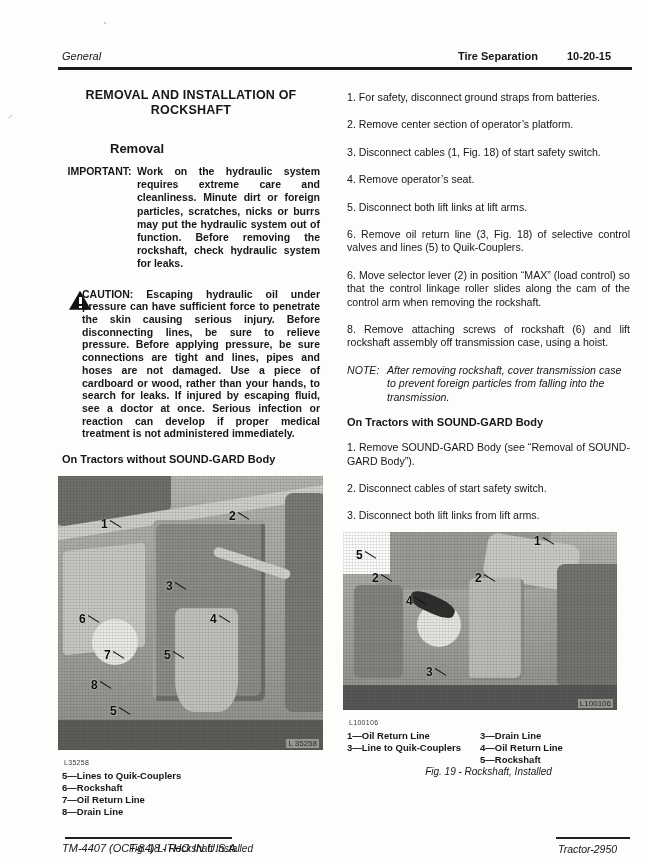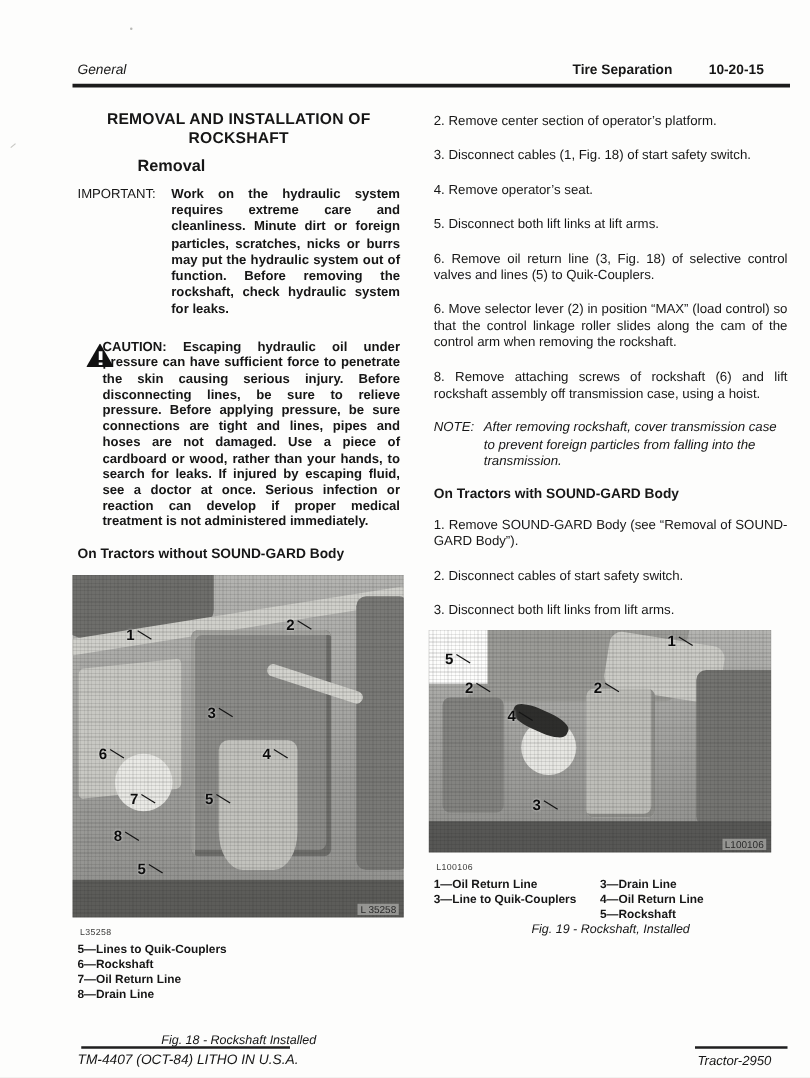--- a/index.html
+++ b/index.html
@@ -13,23 +13,23 @@
   .hdr-rule{position:absolute;left:58px;top:67px;width:574px;height:2.5px;background:#1c1c1c;}
 
   .artifact-dot{position:absolute;left:104px;top:22px;width:2px;height:2px;background:#b9b9b6;border-radius:50%;}
   .artifact-mark{position:absolute;left:8px;top:116px;width:5px;height:1px;background:#c8c8c4;transform:rotate(-40deg);}
 
   
   .col-left{position:absolute;left:62px;top:88px;width:258px;}
   .col-right{position:absolute;left:347px;top:91px;width:283px;}
 
   .title{font-size:12.5px;font-weight:bold;text-align:center;line-height:14.5px;letter-spacing:.2px;}
-  .h-removal{font-size:13px;font-weight:bold;margin-top:8px;padding-left:48px;}
+  .h-removal{font-size:13px;font-weight:bold;margin-top:24px;padding-left:48px;}
   .important{display:flex;margin-top:9px;}
-  .important .lbl{flex:0 0 75px;font-weight:normal;font-size:10.5px;line-height:13.2px;}
+  .important .lbl{flex:0 0 75px;font-weight:bold;font-size:10.5px;line-height:13.2px;text-align:center;}
   .important .txt{font-weight:bold;font-size:10.5px;line-height:13.2px;text-align:justify;}
   .caution{position:relative;margin-top:17px;min-height:30px;}
   .caution-icon{position:absolute;left:7px;top:3px;width:22px;height:19px;background:#111;
                 clip-path:polygon(50% 0,100% 100%,0 100%);}
   .caution-icon .bar{position:absolute;left:9.5px;top:6px;width:3px;height:7px;background:#fff;}
   .caution-icon .dot{position:absolute;left:9.5px;top:15px;width:3px;height:2.5px;background:#fff;}
   .caution .txt{margin-left:20px;font-weight:bold;font-size:10.5px;line-height:12.7px;text-align:justify;}
   .subhead{font-weight:bold;font-size:11px;margin-top:13px;}
 
   
@@ -156,20 +156,21 @@
         <div class="legend-item">5—Lines to Quik-Couplers</div>
         <div class="legend-item">6—Rockshaft</div>
         <div class="legend-item">7—Oil Return Line</div>
         <div class="legend-item">8—Drain Line</div>
       </div>
     </div>
     <div class="fig-caption">Fig. 18 - Rockshaft Installed</div>
   </div>
 
   <div class="col-right">
+    <p class="step">1.  For safety, disconnect ground straps from batteries.</p>
     <p class="step">2.  Remove center section of operator’s platform.</p>
     <p class="step">3.  Disconnect cables (1, Fig. 18) of start safety switch.</p>
     <p class="step">4.  Remove operator’s seat.</p>
     <p class="step">5.  Disconnect both lift links at lift arms.</p>
     <p class="step">6.  Remove oil return line (3, Fig. 18) of selective control valves and lines (5) to Quik-Couplers.</p>
     <p class="step">6.  Move selector lever (2) in position “MAX” (load control) so that the control linkage roller slides along the cam of the control arm when removing the rockshaft.</p>
     <p class="step">8.  Remove attaching screws of rockshaft (6) and lift rockshaft assembly off transmission case, using a hoist.</p>
 
     <div class="note">
       <div class="lbl">NOTE:</div>

